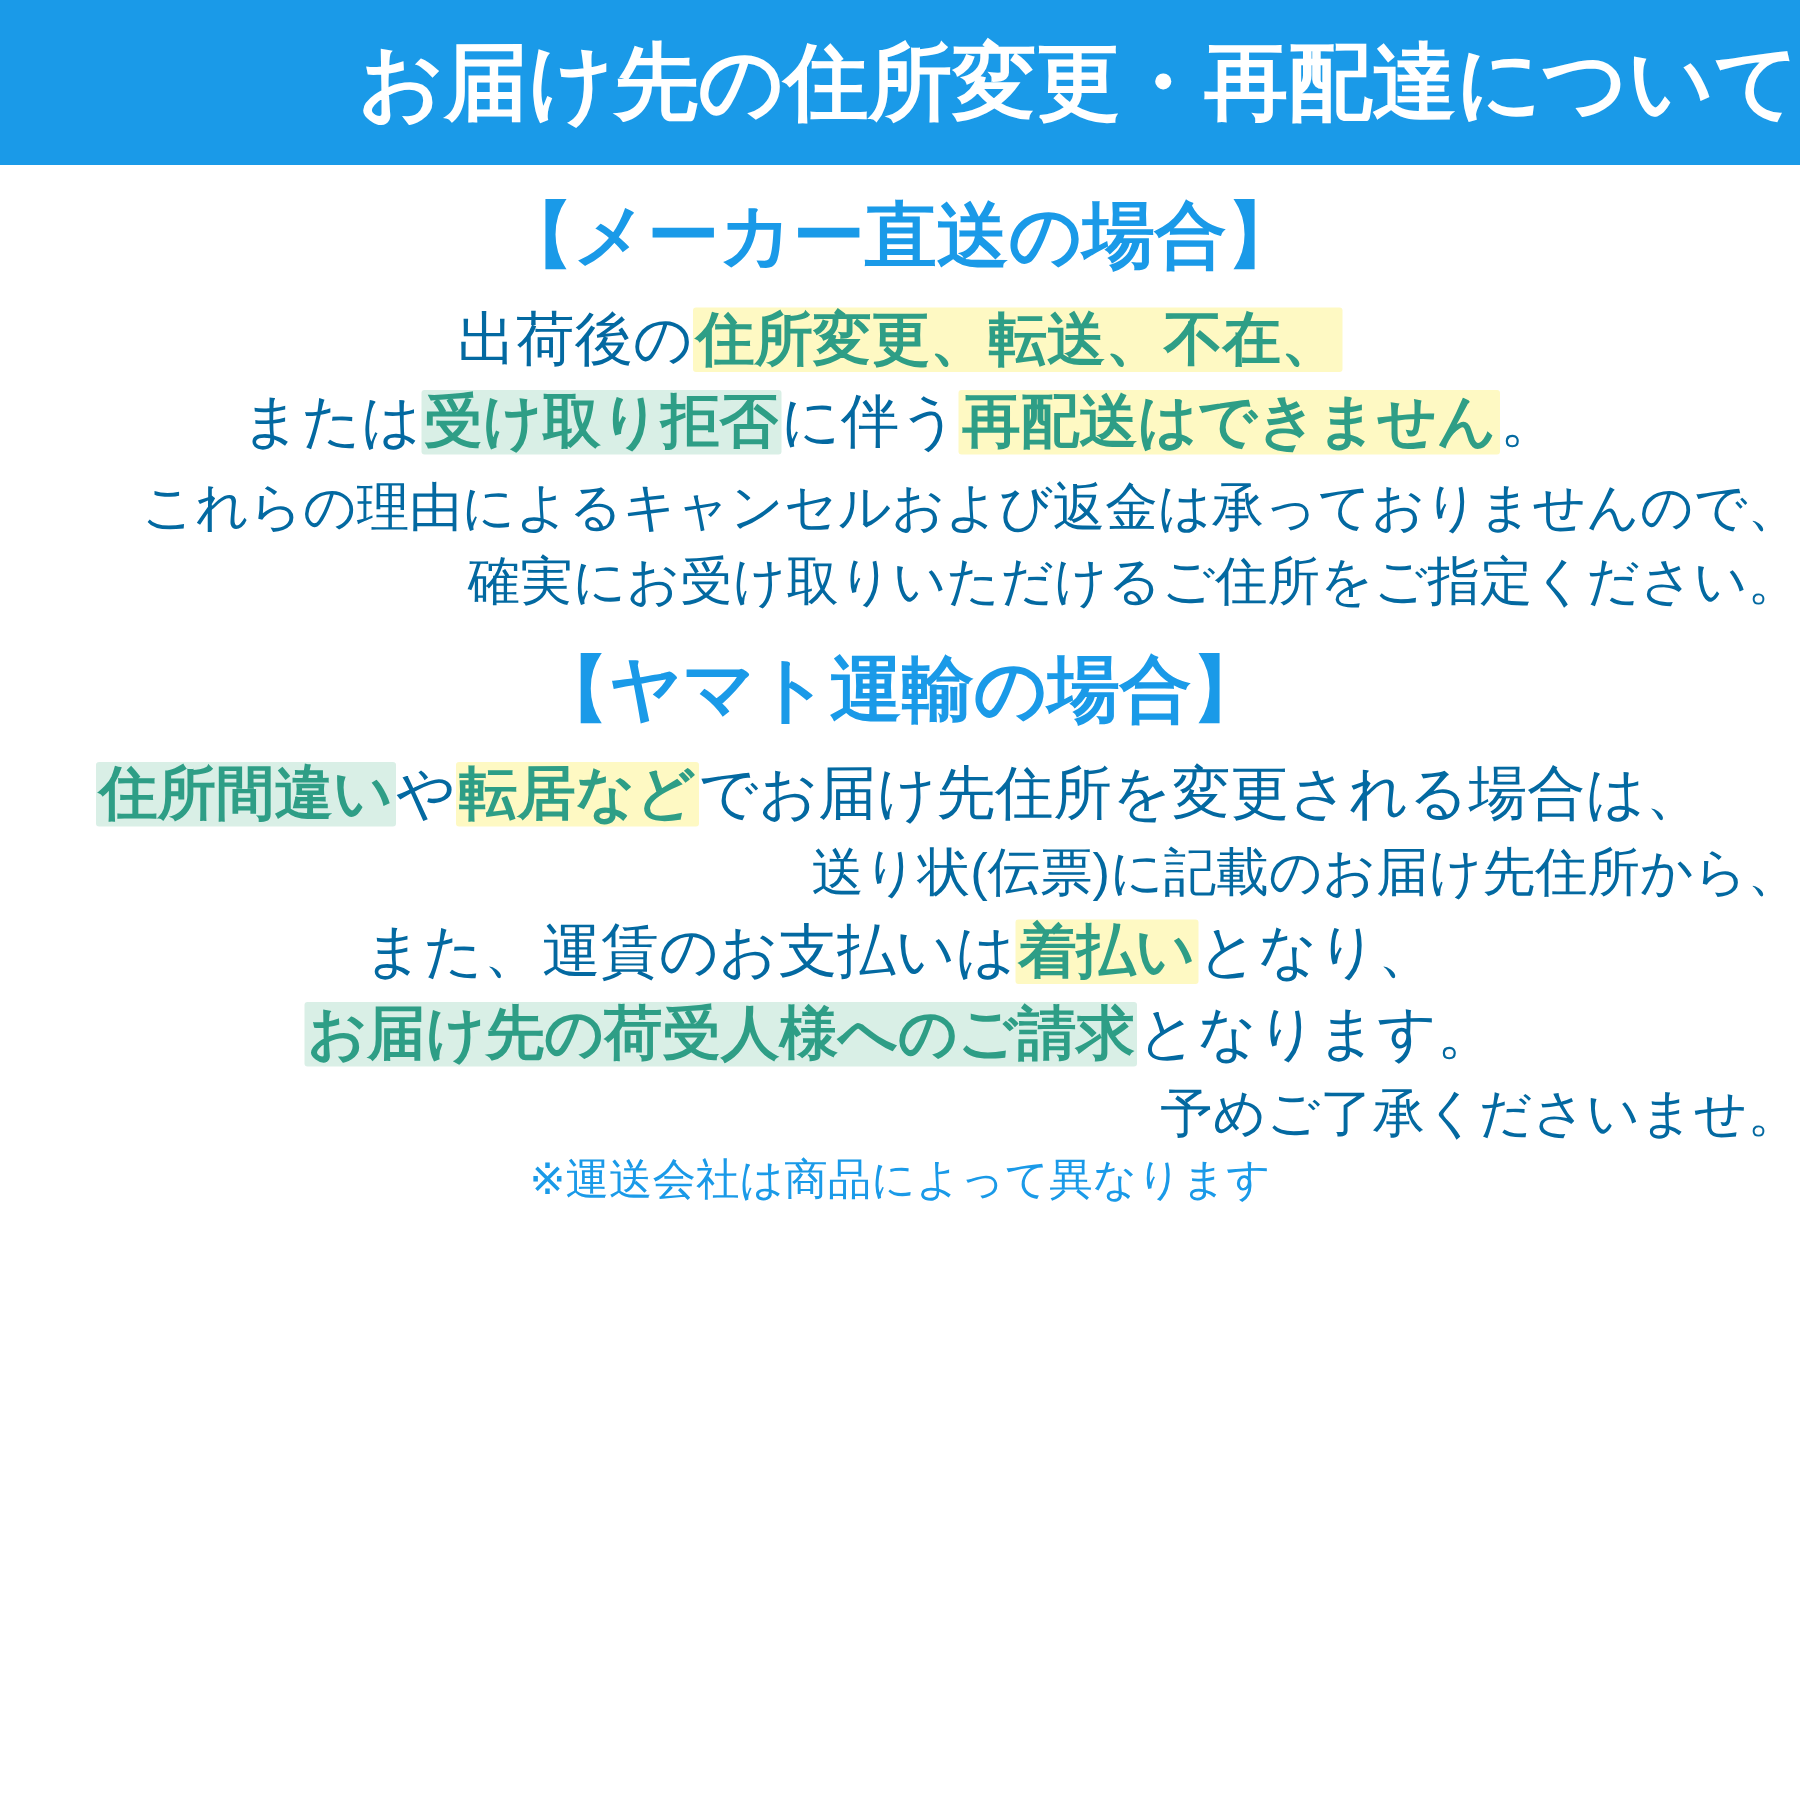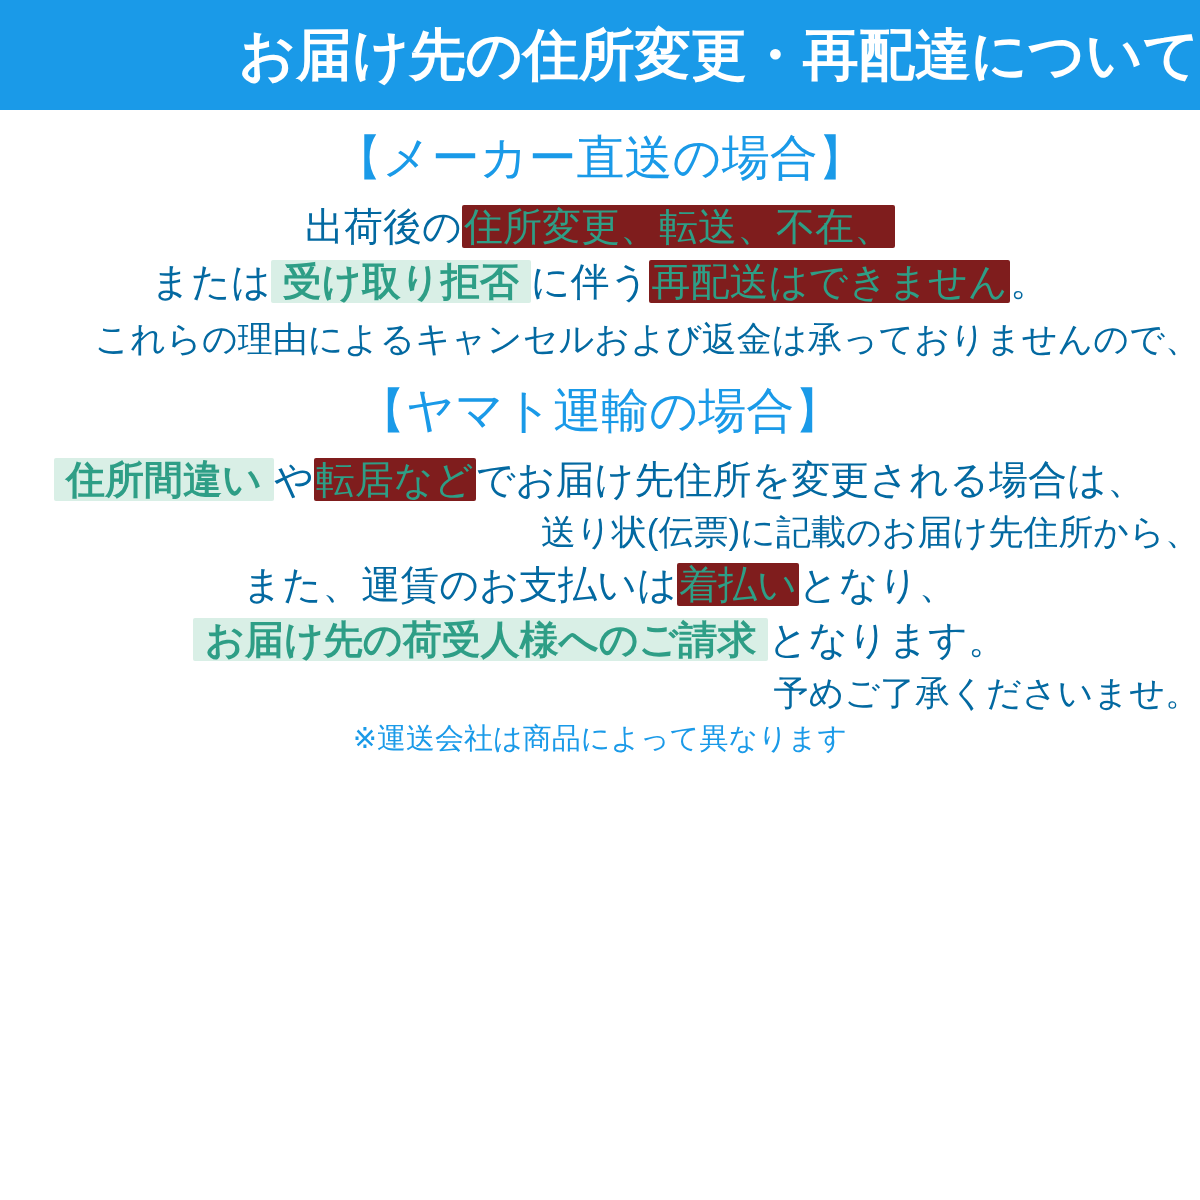--- a/index.html
+++ b/index.html
@@ -41,21 +41,21 @@
   }
 
   
   .content {
     padding: 0;
   }
   .section-heading {
     text-align: center;
     color: #1a9ae8;
     font-size: 48px;
-    font-weight: normal;
+    font-weight: bold;
     line-height: 1.1;
     margin: 22px 0 14px 0;
     white-space: nowrap;
   }
   .line {
     text-align: center;
     color: #4a5a5a;
     font-size: 39px;
     line-height: 1.42;
     white-space: nowrap;
@@ -71,26 +71,26 @@
     line-height: 1.4;
     white-space: nowrap;
   }
 
   
   .hl-green {
     color: #2e9e86;
     background: #d9efe6;
     font-weight: bold;
     border-radius: 2px;
-    padding: 0 12px;
+    padding: 0 2px;
   }
   .hl-pink {
     color: #2e9e86;
-    background: #7f1d1d;
-    font-weight: normal;
+    background: #fef9c3;
+    font-weight: bold;
     border-radius: 2px;
     padding: 0 2px;
   }
   .plain-dark {
     color: #0369a1;
   }
   .blk-1 { margin-top: 4px; }
 </style>
 </head>
 <body>
@@ -112,20 +112,23 @@
 
       <div class="line">
         <span class="plain-dark">または</span><span class="hl-green">受け取り拒否</span><span class="plain-dark">に伴う</span><span class="hl-pink">再配送はできません</span><span class="plain-dark">。</span>
       </div>
 
       <div class="line small blk-1">
         <span class="plain-dark">これらの理由によるキャンセルおよび返金は承っておりませんので、</span>
       </div>
 
 
+      <div class="line small">
+        <span class="plain-dark">確実にお受け取りいただけるご住所をご指定ください。</span>
+      </div>
     </div>
 
     <div>
       <div class="section-heading">【ヤマト運輸の場合】</div>
 
       <div class="line">
         <span class="hl-green">住所間違い</span><span class="plain-dark">や</span><span class="hl-pink">転居など</span><span class="plain-dark">でお届け先住所を変更される場合は、</span>
       </div>
 
       <div class="line small">

